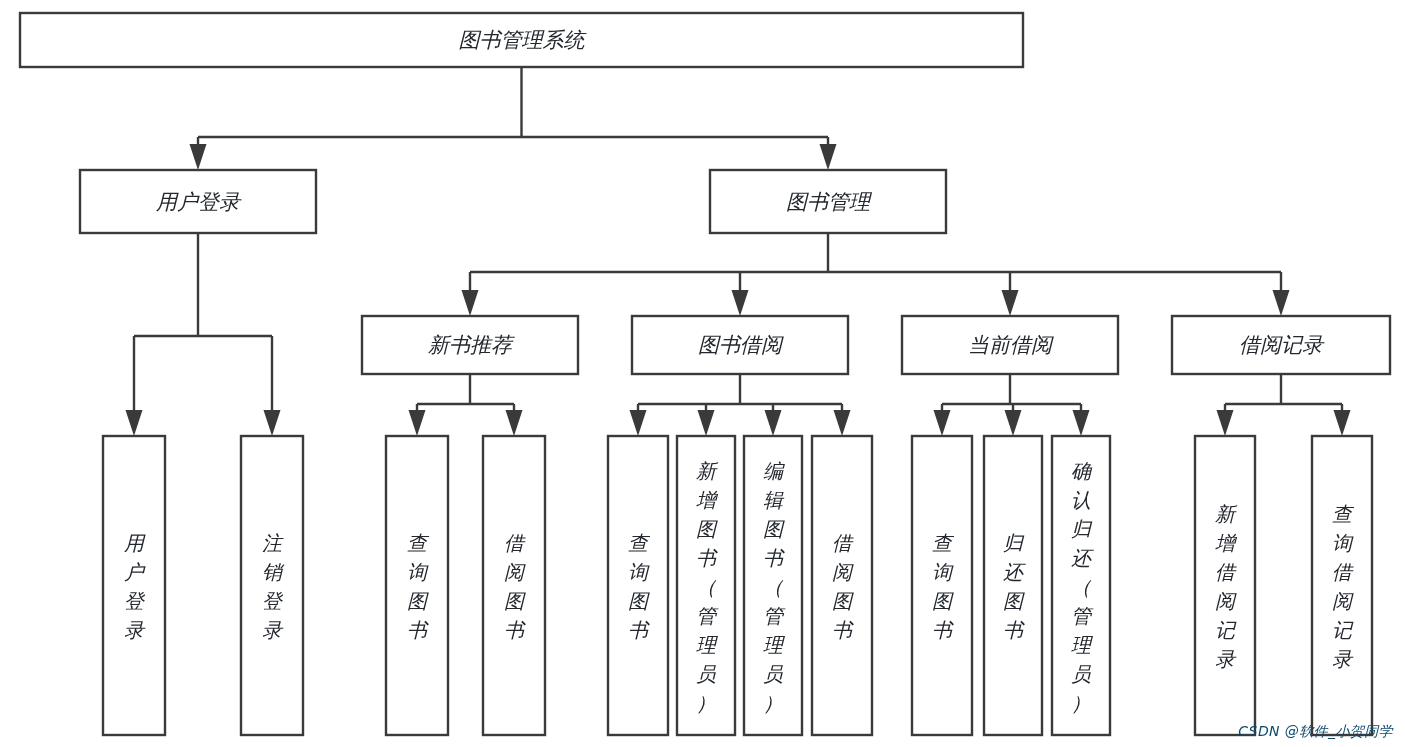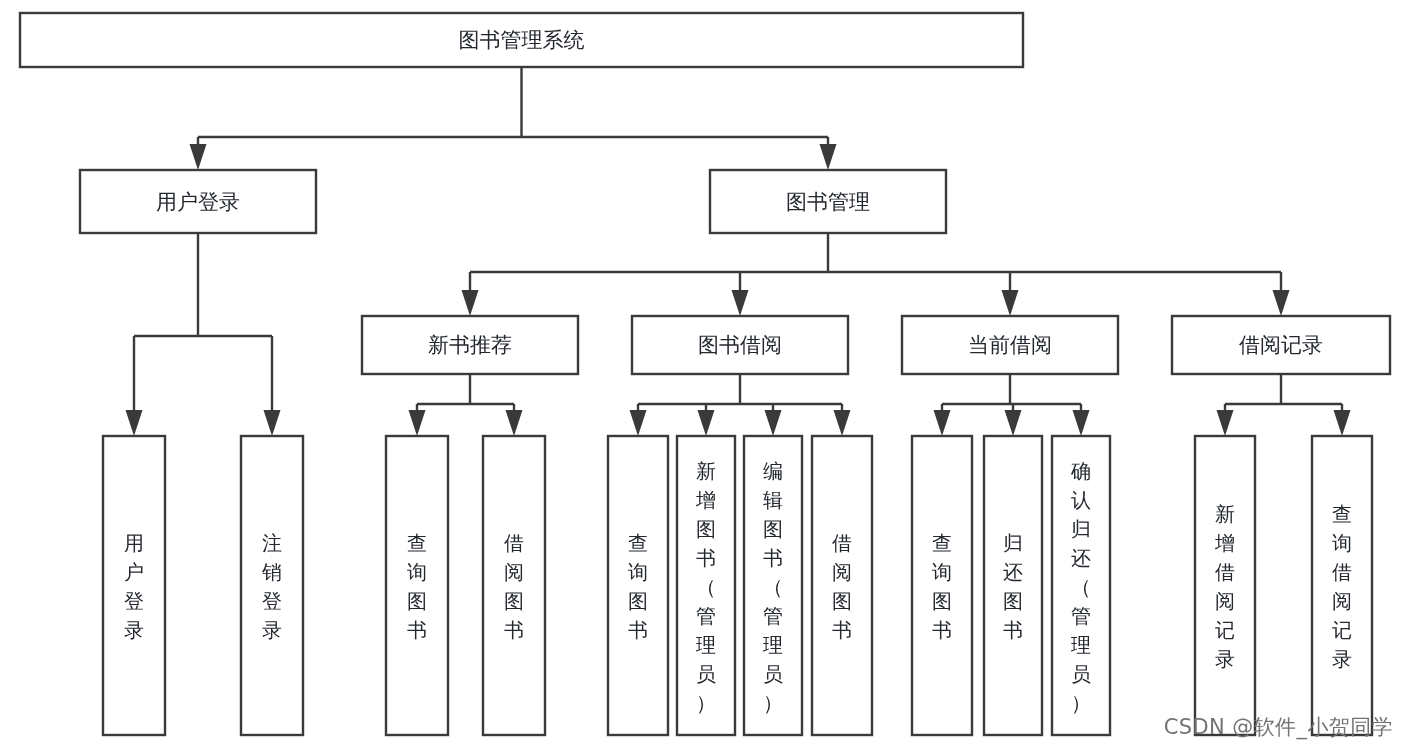--- a/index.html
+++ b/index.html
@@ -12,20 +12,21 @@
     width: 1405px;
     height: 747px;
     overflow: hidden;
     font-family: "DejaVu Sans", "Liberation Sans", sans-serif;
   }
   #diagram-root {
     position: relative;
     width: 1405px;
     height: 747px;
     background: #ffffff;
+    font-style: italic;
   }
   svg.diagram-canvas {
     position: absolute;
     top: 0;
     left: 0;
     width: 1405px;
     height: 747px;
     display: block;
   }
   .node-box {
@@ -54,22 +55,22 @@
     font-family: "DejaVu Sans", "Liberation Sans", sans-serif;
     font-size: 20px;
     fill: #23272e;
     text-anchor: middle;
   }
   .watermark {
     position: absolute;
     right: 12px;
     bottom: 6px;
     font-family: "DejaVu Sans", "Liberation Sans", sans-serif;
-    font-size: 21px;
-    color: #737373;
+    font-size: 14px;
+    color: #0c4a6e;
     letter-spacing: 0.4px;
     white-space: nowrap;
     user-select: none;
   }
 </style>
 </head>
 <body>
 
 <div id="diagram-root">
   <svg class="diagram-canvas" viewBox="0 0 1405 747" xmlns="http://www.w3.org/2000/svg">

